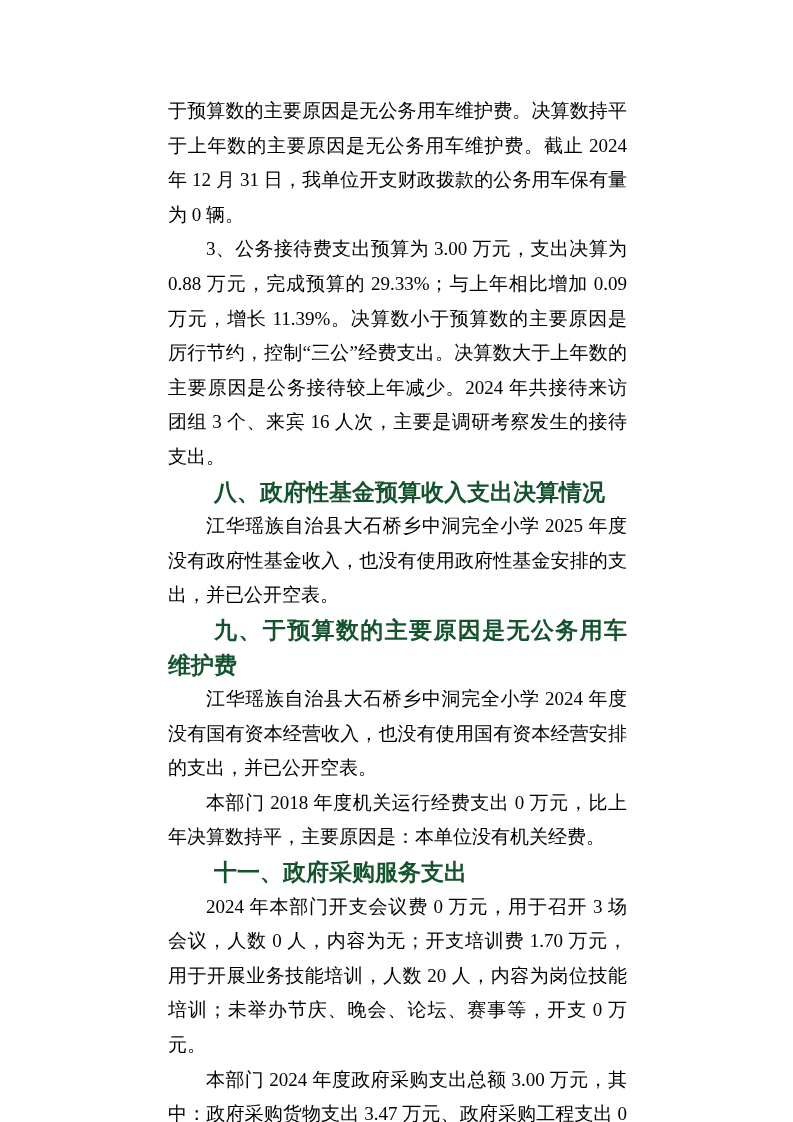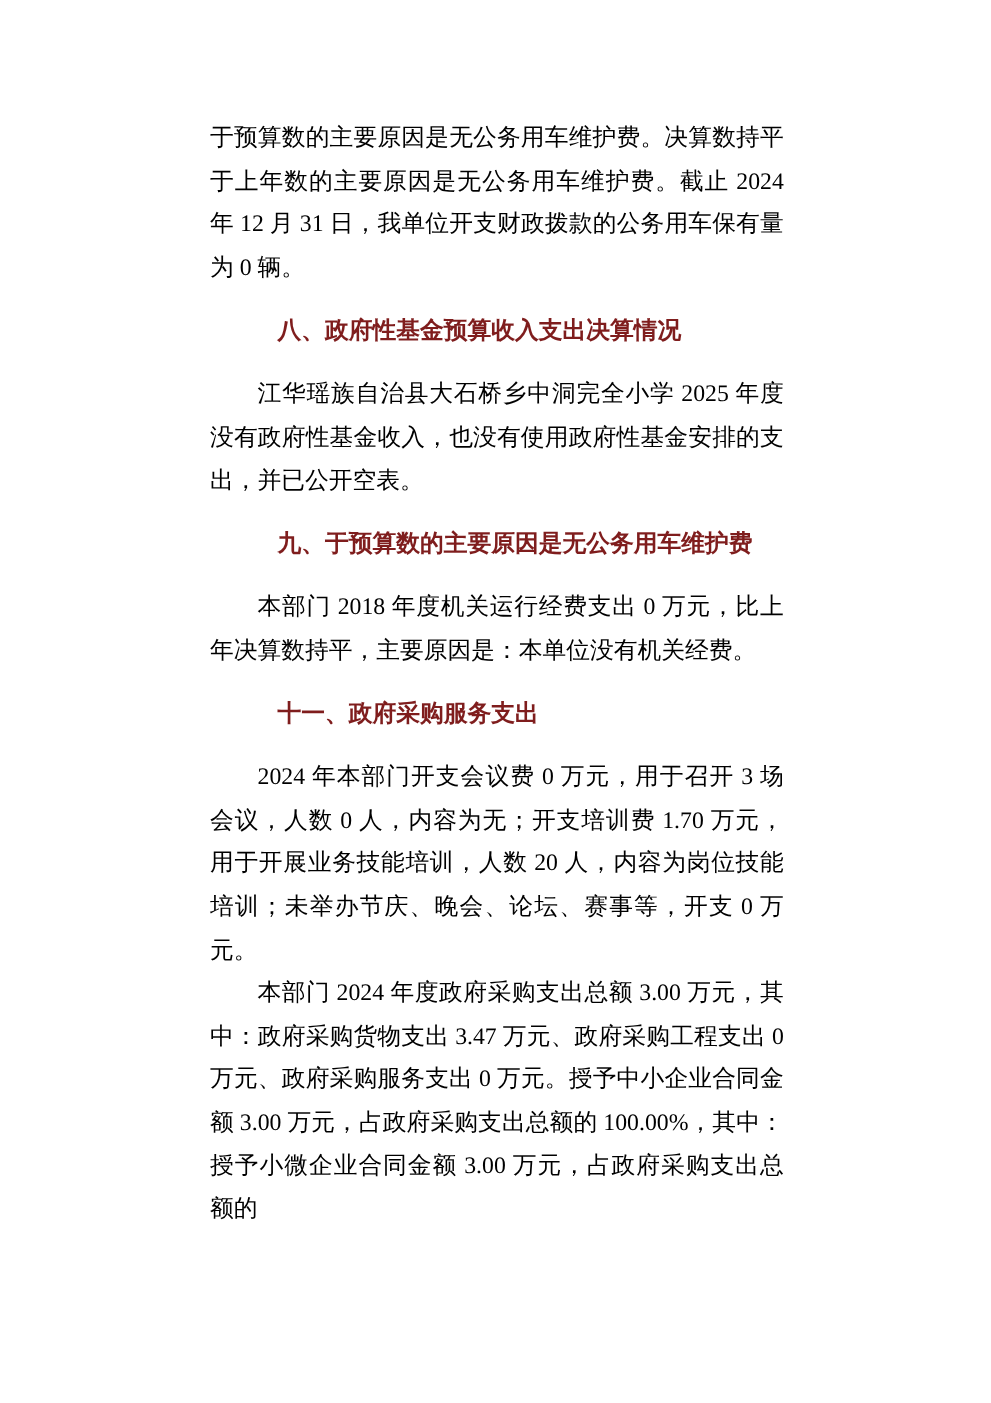--- a/index.html
+++ b/index.html
@@ -31,44 +31,46 @@
     text-indent: 2em;
     margin: 0;
     color: #000000;
     word-break: break-all;
   }
   .body-para.noindent {
     text-indent: 0;
   }
   .heading-para {
     font-family: "Liberation Sans", "DejaVu Sans", sans-serif;
-    font-size: 19px;
+    font-size: 23px;
     font-weight: bold;
     line-height: 34.6px;
     text-indent: 2em;
     text-align: justify;
-    margin: 16px;
-    color: #7f1d1d;
+    margin: 0;
+    color: #14532d;
   }
 </style>
 </head>
 <body>
 
 <div class="page">
   <div class="doc-content">
 
     <p class="body-para noindent">于预算数的主要原因是无公务用车维护费。决算数持平于上年数的主要原因是无公务用车维护费。截止 2024 年 12 月 31 日，我单位开支财政拨款的公务用车保有量为 0 辆。</p>
 
+    <p class="body-para">3、公务接待费支出预算为 3.00 万元，支出决算为 0.88 万元，完成预算的 29.33%；与上年相比增加 0.09 万元，增长 11.39%。决算数小于预算数的主要原因是厉行节约，控制“三公”经费支出。决算数大于上年数的主要原因是公务接待较上年减少。2024 年共接待来访团组 3 个、来宾 16 人次，主要是调研考察发生的接待支出。</p>
 
     <p class="heading-para">八、政府性基金预算收入支出决算情况</p>
 
     <p class="body-para">江华瑶族自治县大石桥乡中洞完全小学 2025 年度没有政府性基金收入，也没有使用政府性基金安排的支出，并已公开空表。</p>
 
     <p class="heading-para">九、于预算数的主要原因是无公务用车维护费</p>
 
+    <p class="body-para">江华瑶族自治县大石桥乡中洞完全小学 2024 年度没有国有资本经营收入，也没有使用国有资本经营安排的支出，并已公开空表。</p>
 
 
     <p class="body-para">本部门 2018 年度机关运行经费支出 0 万元，比上年决算数持平，主要原因是：本单位没有机关经费。</p>
 
     <p class="heading-para">十一、政府采购服务支出</p>
 
     <p class="body-para">2024 年本部门开支会议费 0 万元，用于召开 3 场会议，人数 0 人，内容为无；开支培训费 1.70 万元，用于开展业务技能培训，人数 20 人，内容为岗位技能培训；未举办节庆、晚会、论坛、赛事等，开支 0 万元。</p>
 
 
     <p class="body-para">本部门 2024 年度政府采购支出总额 3.00 万元，其中：政府采购货物支出 3.47 万元、政府采购工程支出 0 万元、政府采购服务支出 0 万元。授予中小企业合同金额 3.00 万元，占政府采购支出总额的 100.00%，其中：授予小微企业合同金额 3.00 万元，占政府采购支出总额的</p>

